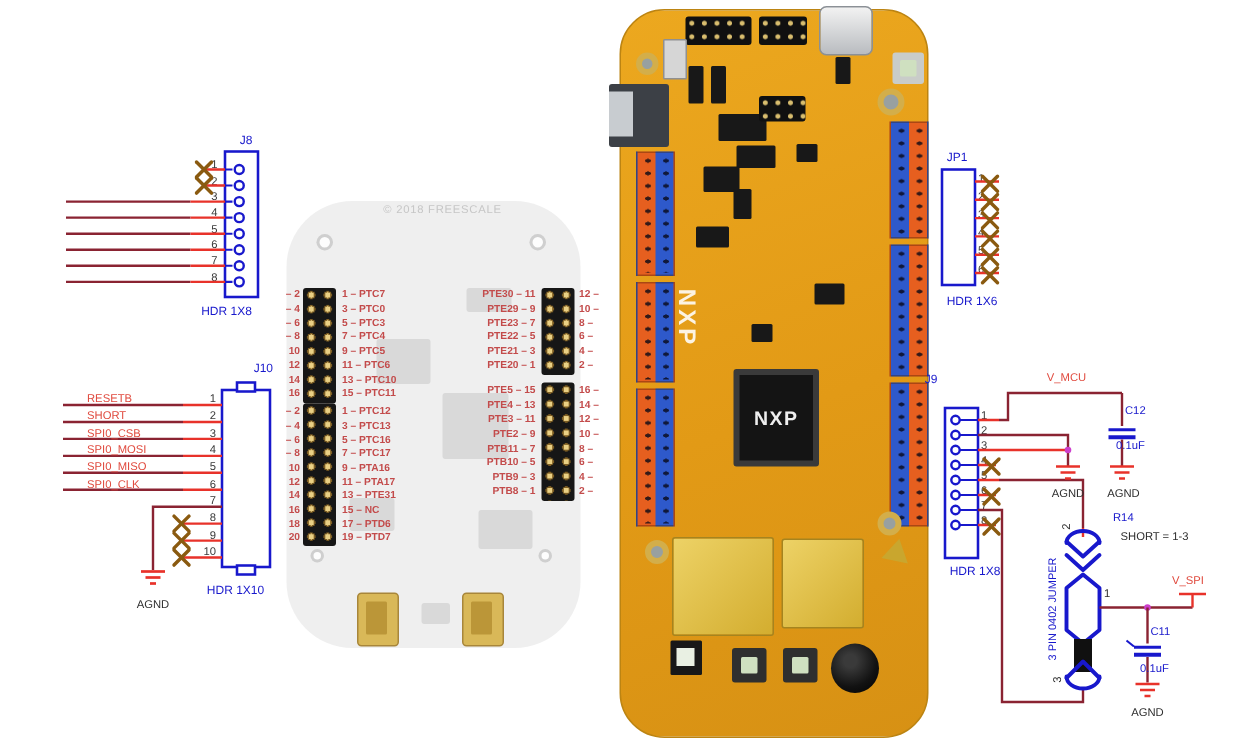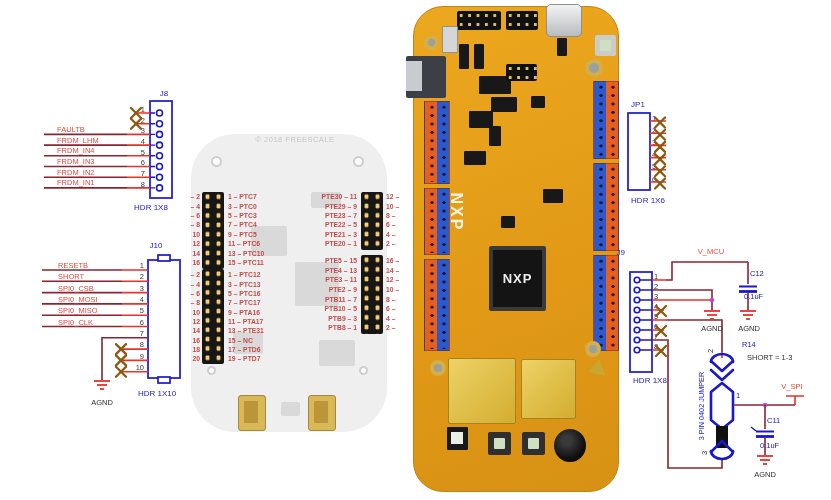--- a/index.html
+++ b/index.html
@@ -393,31 +393,23 @@
       <path class="wd" d="M765,405 V429"></path>
       <path class="wb" d="M751,427 L756,431"></path>
       <path class="cp2" d="M756,431.5 H774"></path>
       <path class="cp3" d="M756,436.5 H774"></path>
       <path class="wd" d="M765,438 V455"></path>
     </g>
     <use href="#agnd" x="765" y="456" class="gnd"></use>
   </svg>
 
   <div class="t blue f8 ctr" style="left:153px;top:89px;width:22px;">J8</div>
-  <div class="col netcol" style="left:57px;top:124px;width:70px;--rh:10.7px;">
-    <div class="cell">FAULTB</div>
-      <div class="cell">FRDM_LHM</div>
-      <div class="cell">FRDM_IN4</div>
-      <div class="cell">FRDM_IN3</div>
-      <div class="cell">FRDM_IN2</div>
-      <div class="cell">FRDM_IN1</div>
-    </div>
   <div class="t blue f8 ctr" style="left:124px;top:203px;width:54px;">HDR 1X8</div>
 
-  <div class="t blue f8 ctr" style="left:142px;top:241px;width:28px;">J10</div>
+  <div class="t blue f8 ctr" style="left:154px;top:241px;width:28px;text-align:right;">J10</div>
   <div class="col netcol" style="left:58px;top:260px;width:64px;--rh:11.3px;">
     <div class="cell">RESETB</div>
       <div class="cell">SHORT</div>
       <div class="cell">SPI0_CSB</div>
       <div class="cell">SPI0_MOSI</div>
       <div class="cell">SPI0_MISO</div>
       <div class="cell">SPI0_CLK</div>
     </div>
   <div class="t ctr" style="left:82px;top:399px;width:40px;">AGND</div>
   <div class="t blue f8 ctr" style="left:130px;top:389px;width:54px;">HDR 1X10</div>

